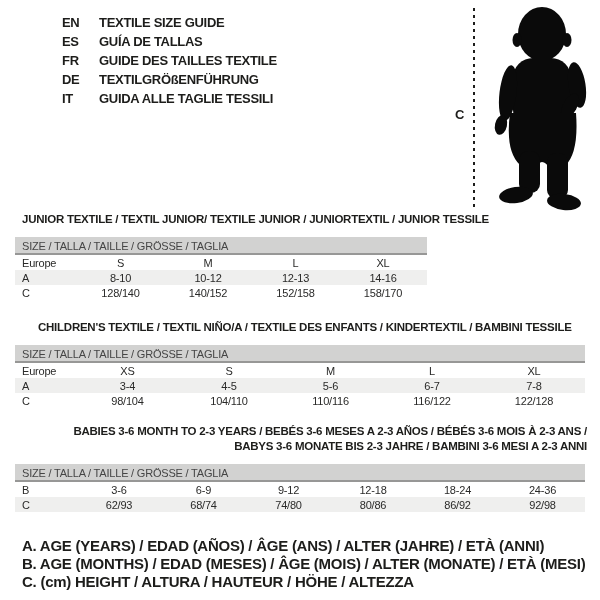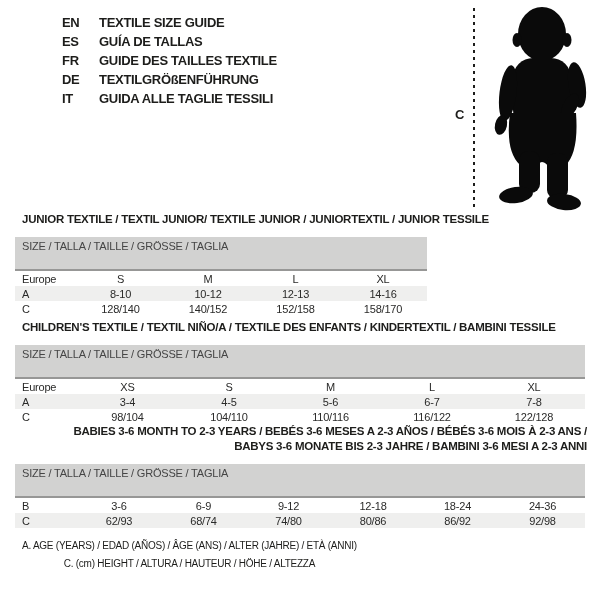--- a/index.html
+++ b/index.html
@@ -18,31 +18,31 @@
     background:repeating-linear-gradient(to bottom,#1d1d1b 0 3px,transparent 3px 7px);
   }
   .measure-label{position:absolute;left:455px;top:107px;font-size:13px;font-weight:700;}
   .baby-svg{position:absolute;left:486px;top:3px;}
   
   .section-title{position:absolute;left:22px;font-size:11.5px;font-weight:700;letter-spacing:-0.25px;white-space:nowrap;}
   .section-title.two-line{white-space:normal;line-height:15px;}
   
   .size-table{position:absolute;left:15px;}
   .size-bar{
-    height:34px;background:#d2d2d1;border-bottom:2px solid #979796;
+    height:18px;background:#d2d2d1;border-bottom:2px solid #979796;
     font-size:11px;line-height:18px;color:#454545;padding-left:7px;
     letter-spacing:-0.2px;box-sizing:border-box;
   }
   table{border-collapse:collapse;table-layout:fixed;width:100%;}
   td{font-size:11px;height:15px;padding:0;text-align:center;color:#2a2a29;letter-spacing:-0.2px;overflow:hidden;}
   td.lbl{text-align:left;padding-left:7px;}
   tr:nth-child(even){background:#efefee;}
   
   .notes{position:absolute;left:22px;top:537px;}
-  .note-line{font-size:10px;font-weight:400;line-height:18px;letter-spacing:-0.25px;white-space:nowrap;text-align:center;}
+  .note-line{font-size:15px;font-weight:700;line-height:18px;letter-spacing:-0.25px;white-space:nowrap;}
 </style>
 </head>
 <body>
 
 <div class="lang-block">
   <div class="lang-row">
     <span class="lang-code">EN</span>
     <span>TEXTILE SIZE GUIDE</span>
   </div>
   <div class="lang-row">
@@ -118,21 +118,21 @@
       <td class="lbl">C</td>
       <td>128/140</td>
       <td>140/152</td>
       <td>152/158</td>
       <td>158/170</td>
     </tr>
   </tbody>
     </table>
 </div>
 
-<div class="section-title" style="top:321px;">CHILDREN'S TEXTILE / TEXTIL NIÑO/A / TEXTILE DES ENFANTS / KINDERTEXTIL / BAMBINI TESSILE</div>
+<div class="section-title" style="top:321px;margin-left:16px;">CHILDREN'S TEXTILE / TEXTIL NIÑO/A / TEXTILE DES ENFANTS / KINDERTEXTIL / BAMBINI TESSILE</div>
 <div class="size-table" style="top:345px;width:570px;">
   <div class="size-bar">SIZE / TALLA / TAILLE / GRÖSSE / TAGLIA</div>
   <table>
     <colgroup>
         <col style="width:62px">
         <col style="width:101px">
         <col style="width:102px">
         <col style="width:101px">
         <col style="width:102px">
         <col style="width:102px">
@@ -200,14 +200,15 @@
       <td>80/86</td>
       <td>86/92</td>
       <td>92/98</td>
     </tr>
   </tbody>
     </table>
 </div>
 
 <div class="notes">
   <div class="note-line">A. AGE (YEARS) / EDAD (AÑOS) / ÂGE (ANS) / ALTER (JAHRE) / ETÀ (ANNI)</div>
+  <div class="note-line">B. AGE (MONTHS) / EDAD (MESES) / ÂGE (MOIS) / ALTER (MONATE) / ETÀ (MESI)</div>
   <div class="note-line">C. (cm) HEIGHT / ALTURA / HAUTEUR / HÖHE / ALTEZZA</div>
 </div>
 
 </body></html>

